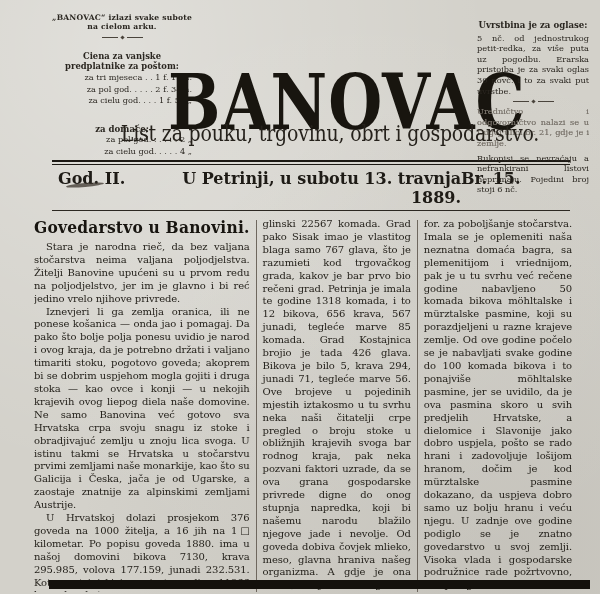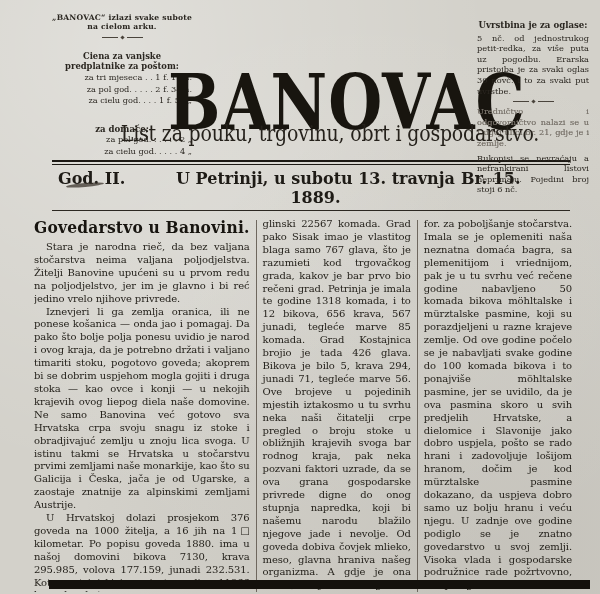--- a/index.html
+++ b/index.html
@@ -36,21 +36,21 @@
   .subtitle{
     position:absolute;top:121px;left:80px;right:20px;text-align:center;
     font-size:21.5px;letter-spacing:-0.2px;transform:scaleX(.88);transform-origin:50% 50%;
     color:#25211b;
   }
   .header-spacer{height:160px;}
   
   .rule-heavy{margin:0 30px 0 52px;height:2px;border-top:2.6px solid #1c1914;border-bottom:1px solid #1c1914;}
   .dateline{margin:4px 27px 1px 58px;display:flex;align-items:baseline;font-weight:bold;font-size:16px;color:#1e1b16;}
   .dateline .dl-left{flex:1;text-align:left;}
-  .dateline .dl-center{flex:2.6;text-align:center;}
+  .dateline .dl-center{flex:2.6;text-align:right;}
   .dateline .dl-right{flex:1;}
   .flourish{position:absolute;left:66px;top:183px;width:38px;height:4px;background:#3c362e;border-radius:50%;transform:rotate(-5deg);opacity:.75;}
   .rule-thin{margin:3px 30px 0 52px;border-top:1.5px solid #2c2822;}
   
   .columns{display:flex;margin:7px 28px 0 34px;height:374px;overflow:hidden;}
   .col{flex:1;text-align:justify;font-size:10px;line-height:12.9px;letter-spacing:-0.1px;color:#25221c;}
   .vrule{width:1px;background:#6e675e;margin:2px 6px 0 6px;}
   .col p{margin:0;text-indent:12px;}
   .col p.cont{text-indent:0;}
   .headline{

